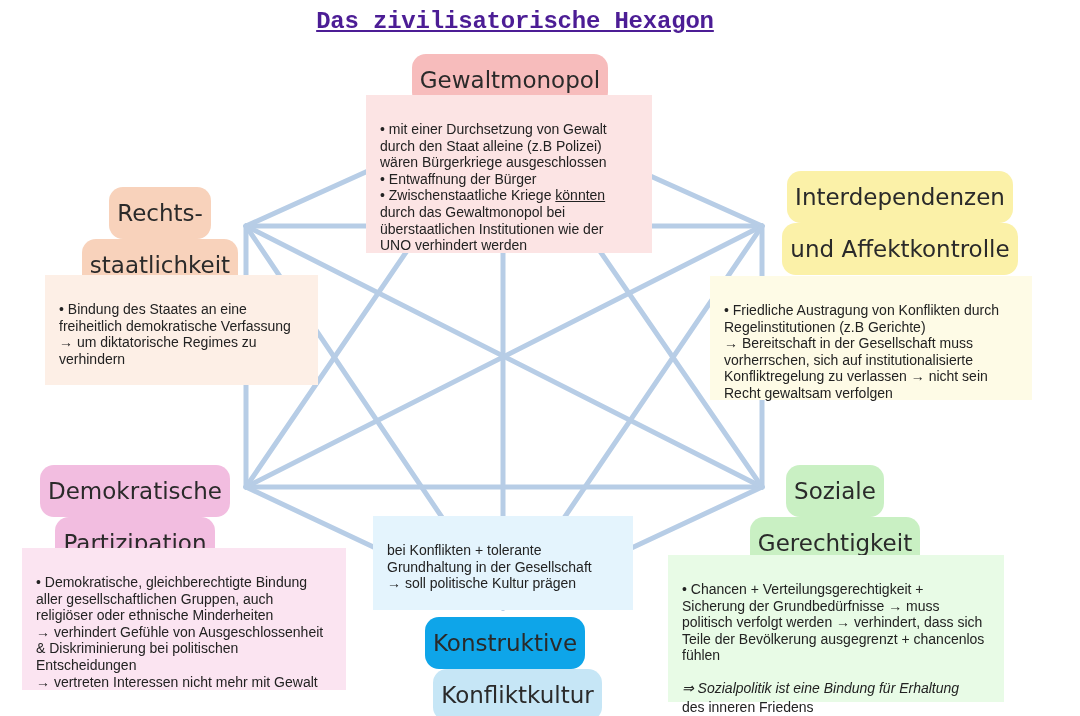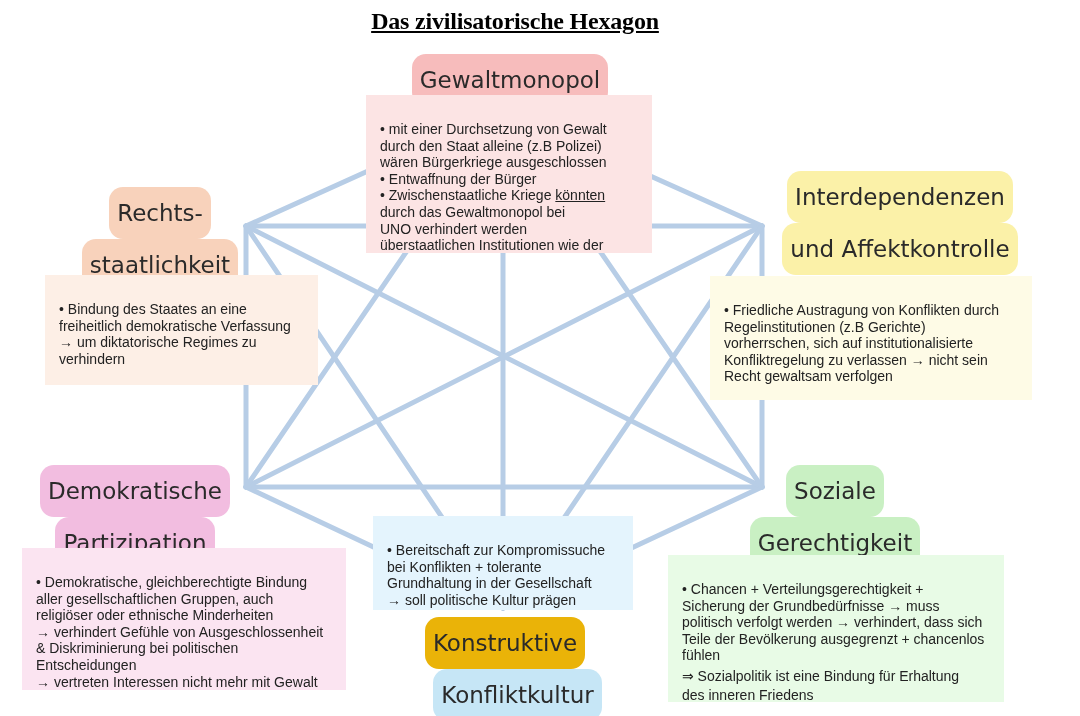--- a/index.html
+++ b/index.html
@@ -4,22 +4,22 @@
   <style>
     html, body { margin: 0; padding: 0; }
     body {
       width: 1080px; height: 716px; position: relative; overflow: hidden;
       background: #ffffff;
       font-family: "Liberation Sans", sans-serif;
       color: #1e1e1e;
     }
     .title {
       position: absolute; left: 0; top: 8px; width: 1030px; text-align: center;
-      font-family: Liberation Serif, serif; font-weight: bold;
-      font-size: 24px; text-decoration: underline; color: #000000;
+      font-family: Liberation Mono, monospace; font-weight: bold;
+      font-size: 24px; text-decoration: underline; color: #4c1d95;
       letter-spacing: -0.2px;
     }
     svg.hex { position: absolute; left: 0; top: 0; }
     .heading {
       position: absolute; text-align: center;
       font-family: "DejaVu Sans", sans-serif; font-size: 23px; line-height: 38px;
       color: #2a2a2a;
     }
     .heading span {
       display: inline-block; padding: 12px 8px; border-radius: 14px; line-height: 28px;
@@ -64,77 +64,77 @@
 <div class="heading" style="left:360px; top:54px; width:300px;">
   <span style="background:#f7bcbc;">Gewaltmonopol</span>
 </div>
 <div class="box" style="left:366px; top:95px; width:286px; height:158px; background:#fce4e4;">
   <p>• mit einer Durchsetzung von Gewalt</p>
   <p>durch den Staat alleine (z.B Polizei)</p>
   <p>wären Bürgerkriege ausgeschlossen</p>
   <p>• Entwaffnung der Bürger</p>
   <p><span>• Zwischenstaatliche Kriege </span><span class="u">könnten</span></p>
   <p>durch das Gewaltmonopol bei</p>
+  <p>überstaatlichen Institutionen wie der</p>
   <p>UNO verhindert werden</p>
-  <p>überstaatlichen Institutionen wie der</p>
 </div>
 
 <div class="heading" style="left:40px; top:187px; width:240px;">
   <span style="background:#f8d2bb;">Rechts-</span><br>
   <span style="background:#f8d2bb;">staatlichkeit</span>
 </div>
 <div class="box" style="left:45px; top:275px; width:273px; height:110px; background:#fdefe6;">
   <p>• Bindung des Staates an eine</p>
   <p>freiheitlich demokratische Verfassung</p>
   <p>→ um diktatorische Regimes zu</p>
   <p>verhindern</p>
 </div>
 
 <div class="heading" style="left:762px; top:171px; width:276px;">
   <span style="background:#fbf1a8;">Interdependenzen</span><br>
   <span style="background:#fbf1a8;">und Affektkontrolle</span>
 </div>
 <div class="box" style="left:710px; top:276px; width:322px; height:124px; background:#fefbe6;">
   <p>• Friedliche Austragung von Konflikten durch</p>
   <p>Regelinstitutionen (z.B Gerichte)</p>
+  <p>→ Bereitschaft in der Gesellschaft muss</p>
   <p>vorherrschen, sich auf institutionalisierte</p>
   <p>Konfliktregelung zu verlassen → nicht sein</p>
   <p>Recht gewaltsam verfolgen</p>
 </div>
 
 <div class="heading" style="left:20px; top:465px; width:230px;">
   <span style="background:#f2bde0;">Demokratische</span><br>
   <span style="background:#f2bde0;">Partizipation</span>
 </div>
 <div class="box" style="left:22px; top:548px; width:324px; height:142px; background:#fbe4f1;">
   <p>• Demokratische, gleichberechtigte Bindung</p>
   <p>aller gesellschaftlichen Gruppen, auch</p>
   <p>religiöser oder ethnische Minderheiten</p>
   <p>→ verhindert Gefühle von Ausgeschlossenheit</p>
   <p>&amp; Diskriminierung bei politischen</p>
   <p>Entscheidungen</p>
   <p>→ vertreten Interessen nicht mehr mit Gewalt</p>
 </div>
 
 <div class="box" style="left:373px; top:516px; width:260px; height:94px; background:#e4f4fd;">
-  <p>• Bereitschaft zur Kompromissuche</p>
   <p>bei Konflikten + tolerante</p>
   <p>Grundhaltung in der Gesellschaft</p>
   <p>→ soll politische Kultur prägen</p>
 </div>
 <div class="heading" style="left:390px; top:617px; width:230px;">
-  <span style="background:#eab308;">Konstruktive</span><br>
+  <span style="background:#0ea5e9;">Konstruktive</span><br>
   <span style="background:#c6e6f6;margin-left:25px;">Konfliktkultur</span>
 </div>
 
 <div class="heading" style="left:730px; top:465px; width:210px;">
   <span style="background:#c9f0c3;">Soziale</span><br>
   <span style="background:#c9f0c3;">Gerechtigkeit</span>
 </div>
 <div class="box" style="left:668px; top:555px; width:336px; height:147px; background:#e8fbe6;">
   <p>• Chancen + Verteilungsgerechtigkeit +</p>
   <p>Sicherung der Grundbedürfnisse → muss</p>
   <p>politisch verfolgt werden → verhindert, dass sich</p>
   <p>Teile der Bevölkerung ausgegrenzt + chancenlos</p>
   <p>fühlen</p>
-  <p style="margin-top:4px;">⇒ Sozialpolitik ist eine Bindung für Erhaltung</p>
+  <p style="margin-top:16px;font-style:italic;">⇒ Sozialpolitik ist eine Bindung für Erhaltung</p>
   <p style="margin-top:2px;">des inneren Friedens</p>
 </div>
 
 </body></html>

